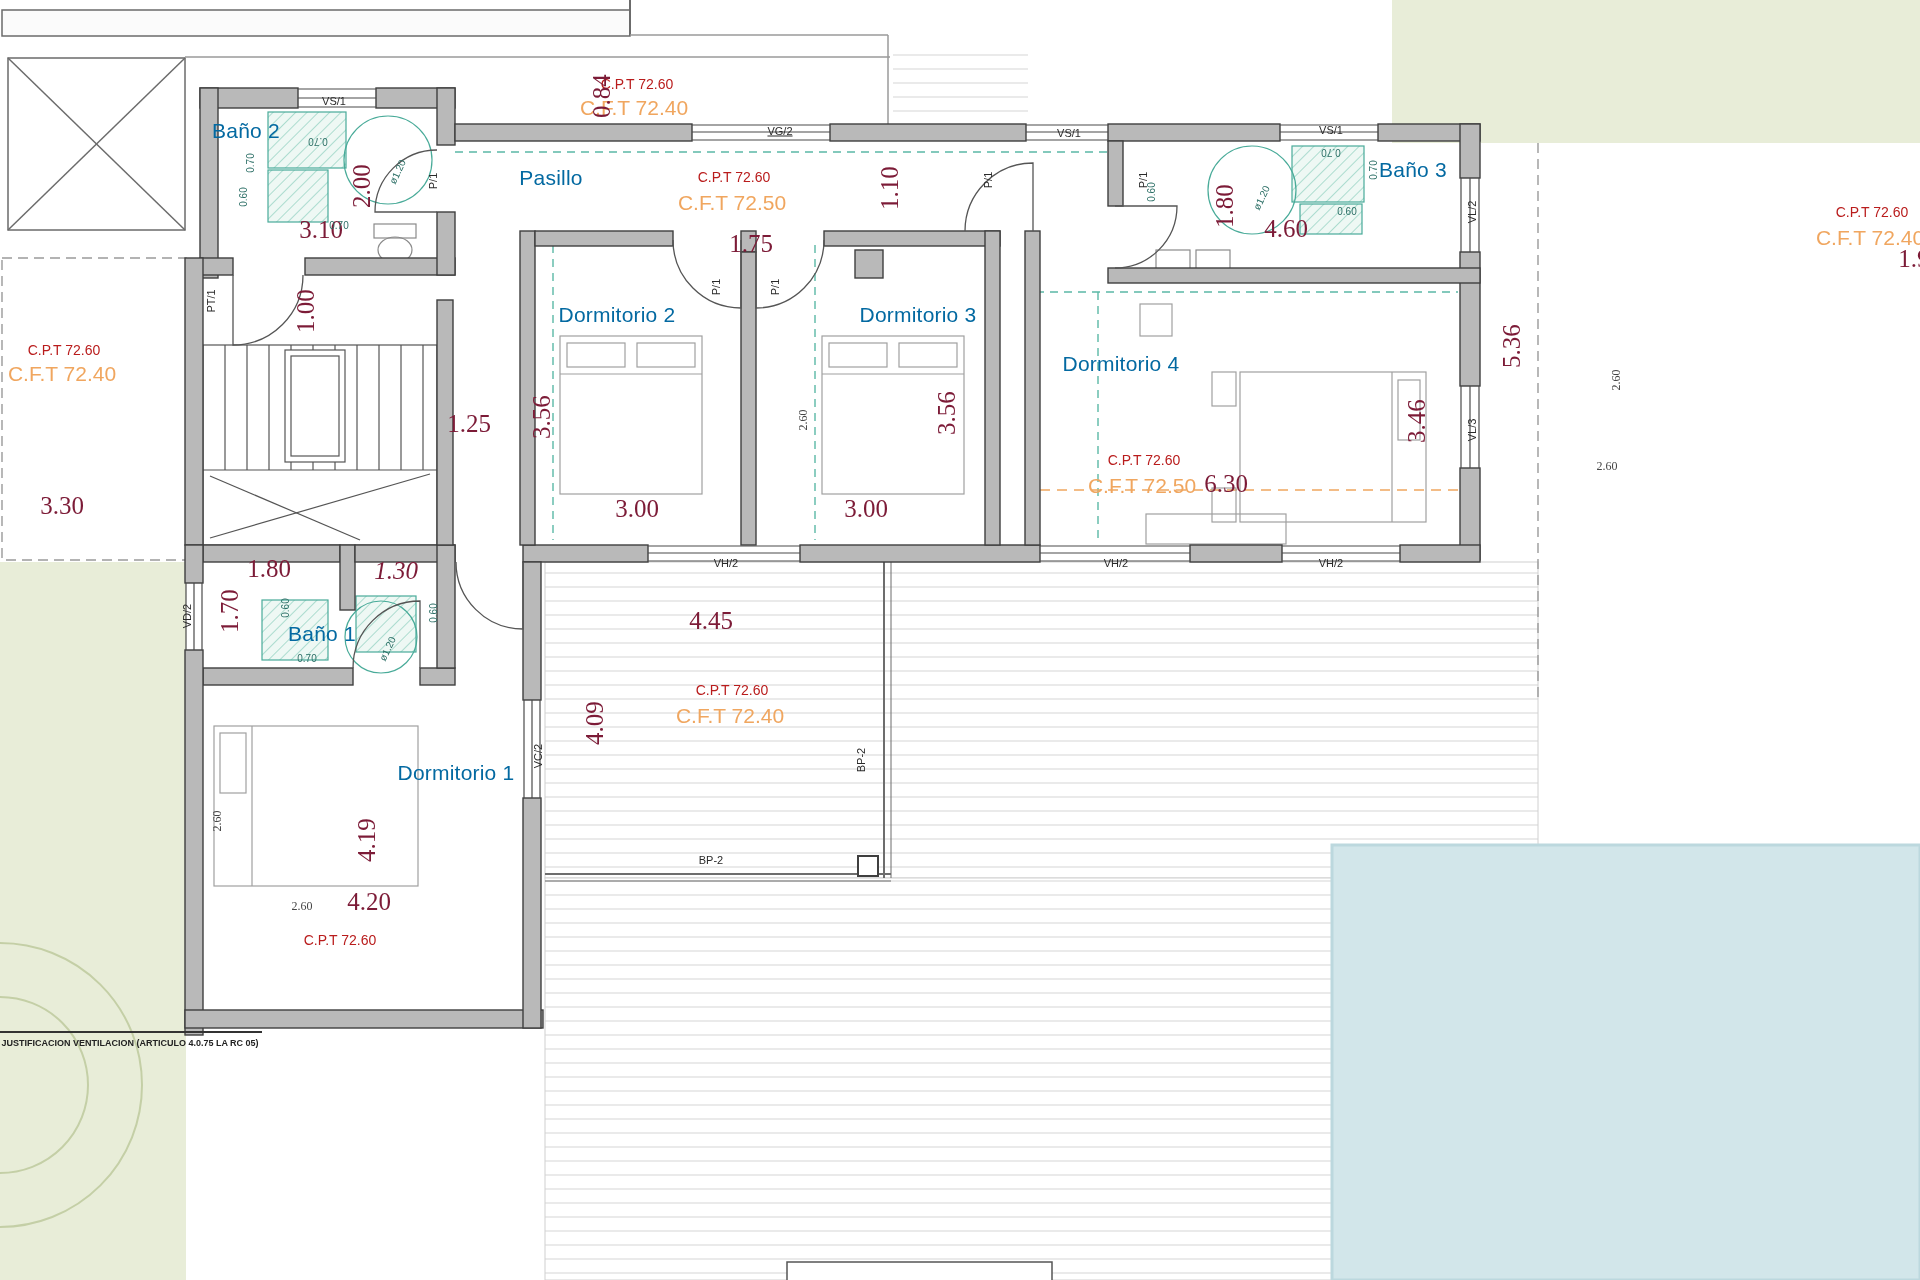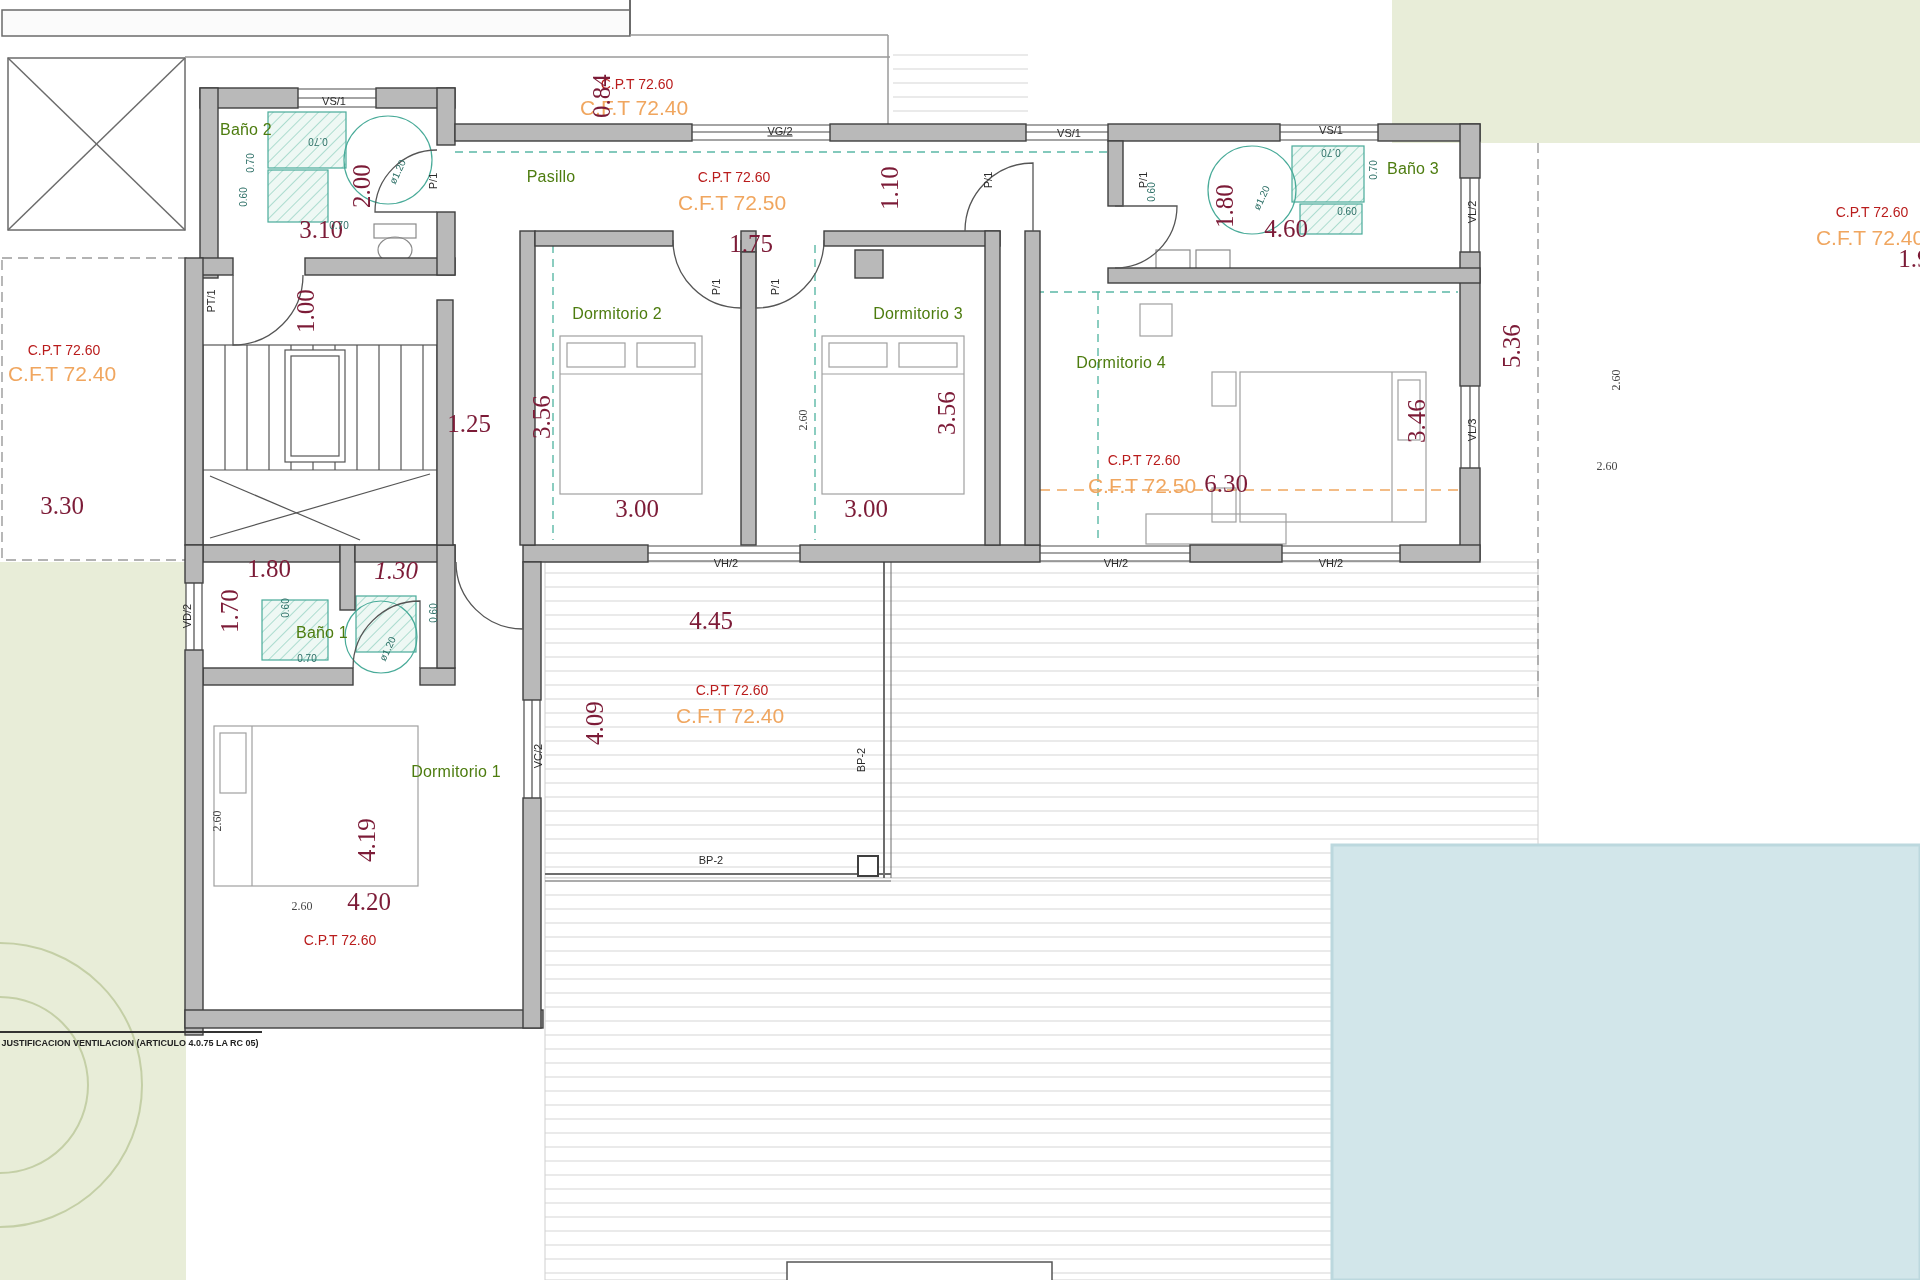--- a/index.html
+++ b/index.html
@@ -1,21 +1,21 @@
 <!DOCTYPE html>
 <html><head>
 <meta charset="utf-8">
 <style>
   html,body{margin:0;padding:0;background:#fff;}
   #stage{position:relative;width:1920px;height:1280px;background:#ffffff;overflow:hidden;
          font-family:"Liberation Sans",sans-serif;}
   #plan-svg{position:absolute;left:0;top:0;}
   #labels{position:absolute;left:0;top:0;width:100%;height:100%;}
   .lbl{position:absolute;transform:translate(-50%,-50%);white-space:nowrap;line-height:1;}
-  .room {font-size:16px;color:#4d7c0f;letter-spacing:.2px;}
+  .room {font-size:21px;color:#0369a1;letter-spacing:.2px;}
   .cpt  {font-size:14px;color:#b91c1c;}
   .cft  {font-size:21px;color:#f0a65f;}
   .dim  {font-size:25px;color:#7c1b37;font-family:"Liberation Serif",serif;}
   .smdim{font-size:12px;color:#454545;font-family:"Liberation Serif",serif;}
   .tag  {font-size:11px;color:#2a2a2a;}
   .tiny {font-size:10px;color:#2c6f66;}
   .note {font-size:9px;color:#222;font-weight:bold;}
 </style>
 </head>
 <body>

